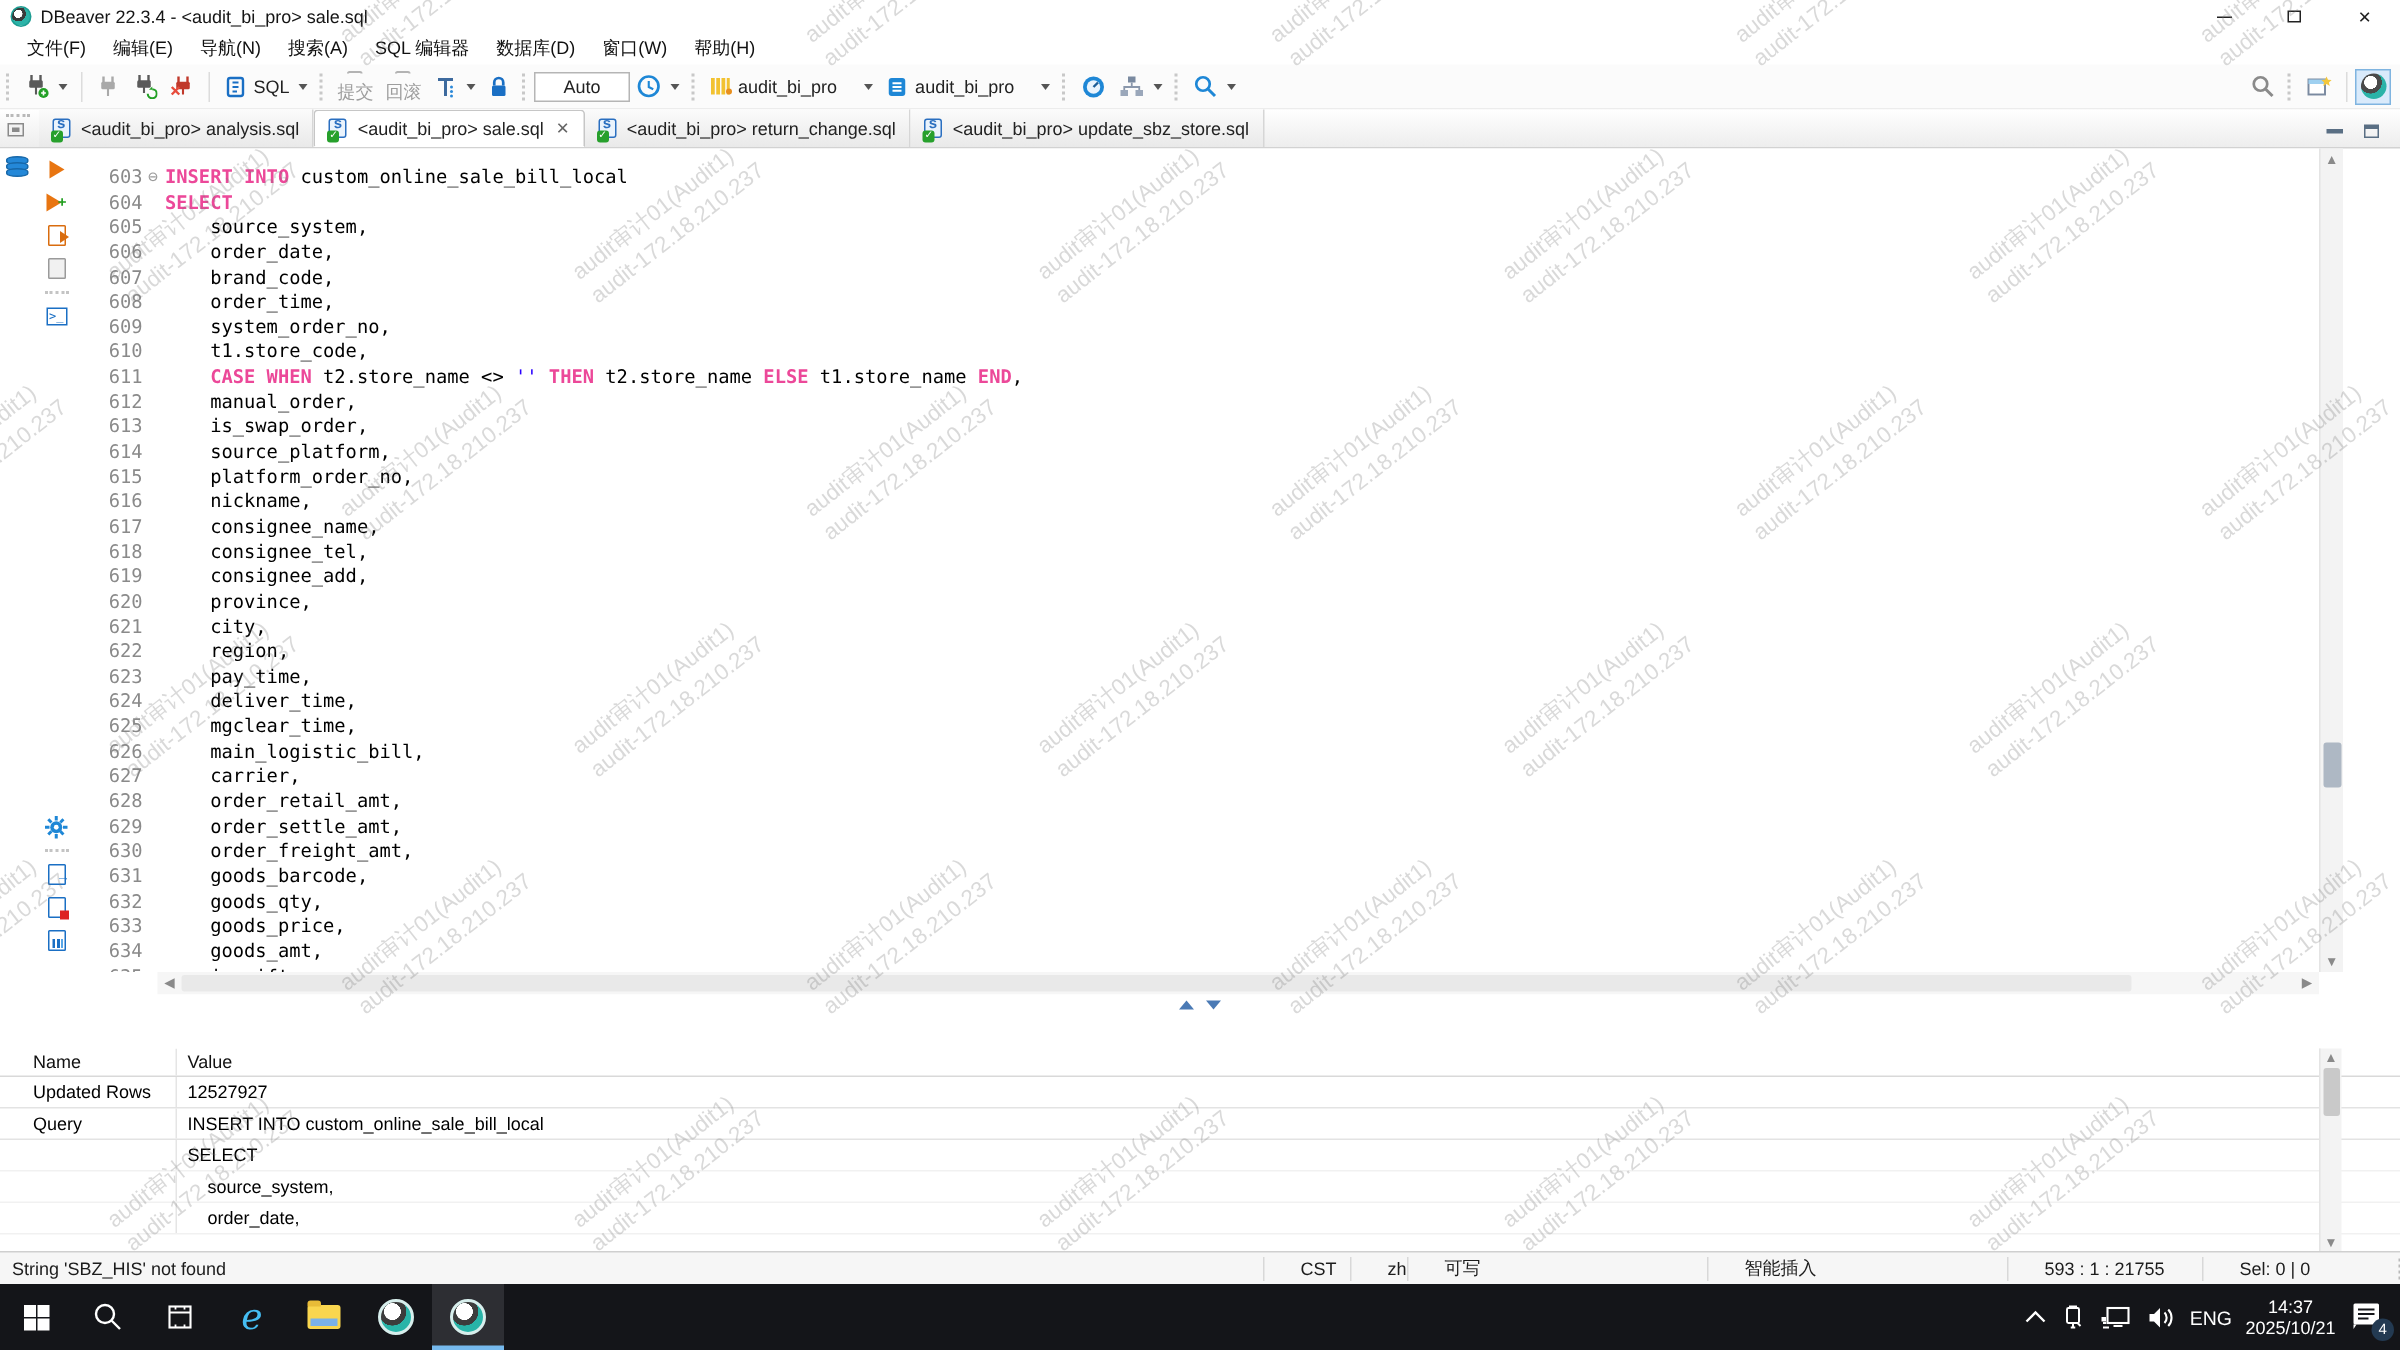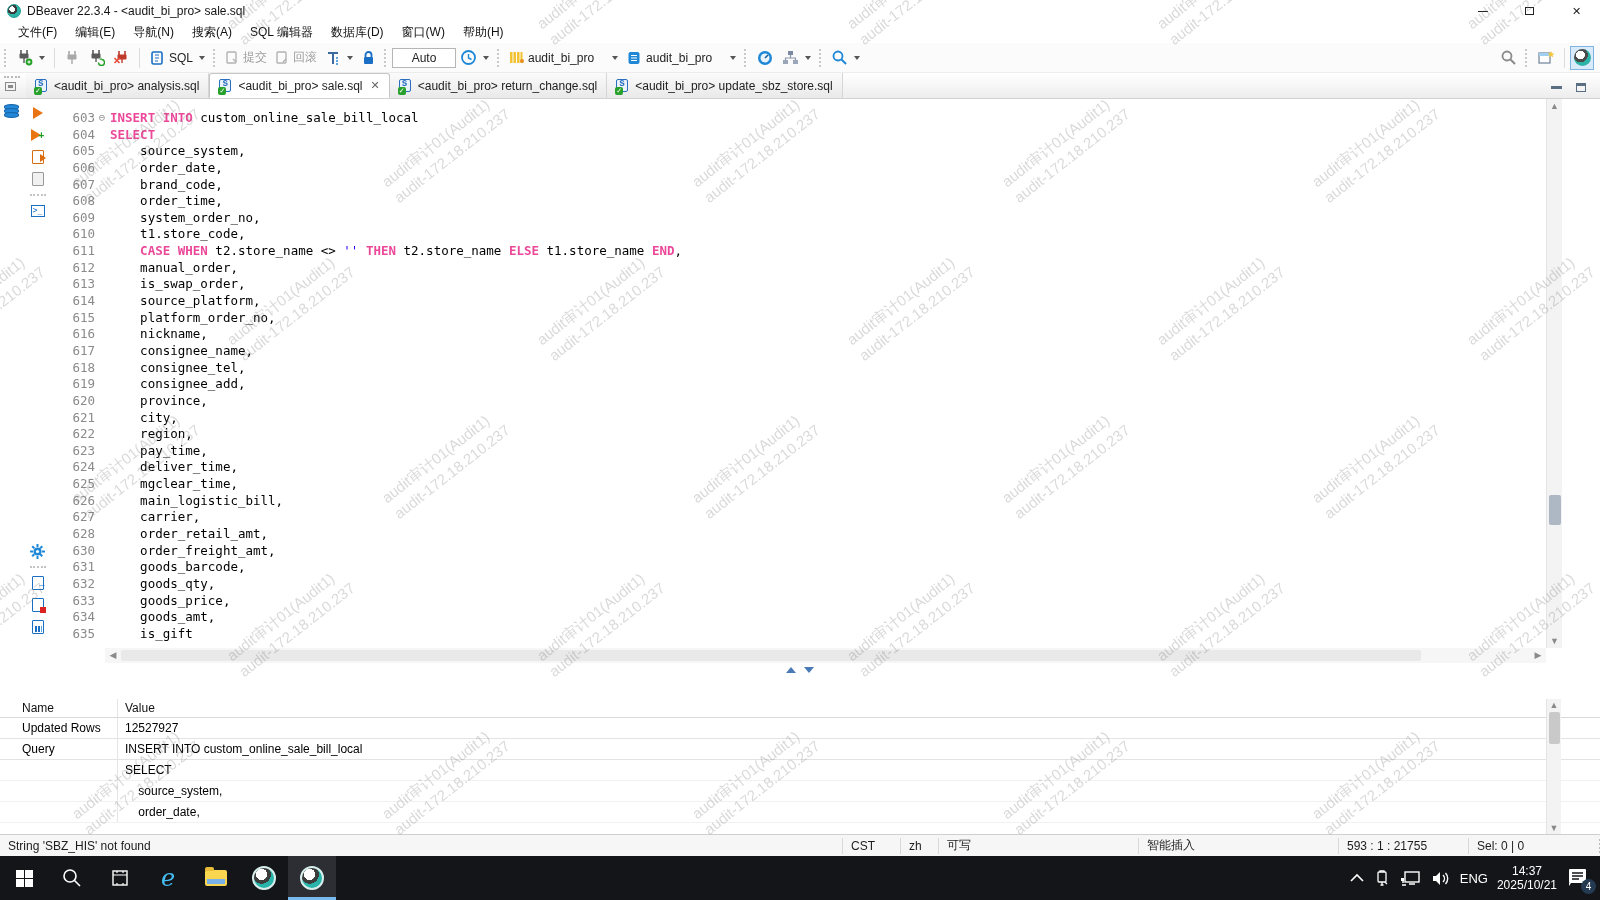--- a/index.html
+++ b/index.html
@@ -17,21 +17,21 @@
   
   .menubar { position:absolute; top:22px; left:0; right:0; height:21px; background:#fff; display:flex; align-items:center; font-size:12px; padding-left:9px; color:#111; }
   .menu-item { padding:2px 9px; }
 
   
   .toolbar { position:absolute; top:43px; left:0; right:0; height:30px; background:#fbfbfb; display:flex; align-items:center; font-size:12px; color:#222; border-bottom:1px solid #ececec; }
   .tgrip { width:4px; height:18px; border-left:2px dotted #c8c8c8; margin:0 4px; flex:none; }
   .tsep { width:1px; height:20px; background:#dcdcdc; margin:0 5px; flex:none; }
   .tbtn { display:flex; align-items:center; gap:4px; padding:0 4px; height:24px; flex:none; }
   .caret { width:0; height:0; border-left:3.5px solid transparent; border-right:3.5px solid transparent; border-top:4px solid #555; margin-left:2px; }
-  .grayed { color:#9d9d9d; }
+  .grayed { color:#9d9d9d;flex-direction:column; }
   .auto-box { border:1px solid #b5b5b5; background:#fff; width:64px; height:20px; line-height:18px; text-align:center; }
   .tb-right { margin-left:auto; display:flex; align-items:center; }
   .avatar-box { width:24px; height:24px; border:1px solid #7fb4e0; background:#d9eafb; display:flex; align-items:center; justify-content:center; margin-right:6px; }
   .avatar { width:17px; height:17px; border-radius:50%; background:radial-gradient(circle at 38% 35%, #fff 0 28%, #4a4a4a 29% 48%, #2bb3a8 49% 100%); }
 
   
   .tabrow { position:absolute; top:73px; left:0; right:0; height:26px; background:linear-gradient(#ffffff,#ededed); border-bottom:1px solid #d2d2d2; display:flex; align-items:flex-end; }
   .tabstub { width:26px; height:100%; position:relative; flex:none; }
   .stub-dots { position:absolute; top:3px; left:4px; width:16px; border-top:2px dotted #b9b9b9; }
   .stub-ic { position:absolute; top:9px; left:5px; width:11px; height:9px; border:1px solid #8a8a8a; background:#f2f2f2; }
@@ -103,21 +103,21 @@
   .cell-name { width:118px; padding-left:22px; border-right:1px solid #e5e5e5; flex:none; }
   .cell-value { flex:1; padding-left:7px; white-space:pre; }
   .bp-row { display:flex; height:21px; line-height:21px; border-bottom:1px solid #f1f1f1; color:#000000; }
   .bp-row.strong { border-bottom:1px solid #e3e3e3; }
   .bp-vscroll { position:absolute; left:1546px; top:699px; width:15px; height:135px; background:#f3f3f3; border-left:1px solid #e4e4e4; }
   .bp-thumb { position:absolute; left:2px; top:13px; width:11px; height:32px; background:#c9c9c9; border-radius:2px; }
 
   
   .statusbar { position:absolute; top:834px; left:0; right:0; height:22px; background:#f6f6f6; border-top:1px solid #cfcfcf; display:flex; align-items:center; font-size:12px; color:#1c1c1c; }
   .sb-msg { width:842px; padding-left:8px; flex:none; }
-  .sb-seg { height:16px; display:flex; align-items:center; border-left:1px solid #d8d8d8; padding-left:8px; flex:none; }
+  .sb-seg { height:16px; display:flex; align-items:center; border-left:1px solid #d8d8d8; padding-left:24px; flex:none; }
   .sb-grip { height:14px; width:5px; border-left:2px dotted #b9b9b9; margin-left:18px; }
 
   
   .taskbar { position:absolute; top:856px; left:0; right:0; height:44px; background:#141519; display:flex; align-items:center; color:#fff; }
   .tk-btn { width:48px; height:44px; display:flex; align-items:center; justify-content:center; flex:none; }
   .tk-btn.active { background:#2d2e33; box-shadow:inset 0 -3px 0 #76b9ed; }
   .win-logo { display:grid; grid-template-columns:8px 8px; grid-template-rows:8px 8px; gap:1px; }
   .win-logo div { background:#fff; }
   .ie-e { font-family:"DejaVu Serif", serif; font-style:italic; font-size:24px; color:#45bdf2; line-height:24px; }
   .folder-ic { position:relative; width:22px; height:16px; background:#f9d64f; border-radius:2px; }
@@ -436,20 +436,21 @@
       <div class="code-line"><span class="ln">619</span><span class="fold"></span><span class="code-text"><span class="tok-p">    consignee_add,</span></span></div>
       <div class="code-line"><span class="ln">620</span><span class="fold"></span><span class="code-text"><span class="tok-p">    province,</span></span></div>
       <div class="code-line"><span class="ln">621</span><span class="fold"></span><span class="code-text"><span class="tok-p">    city,</span></span></div>
       <div class="code-line"><span class="ln">622</span><span class="fold"></span><span class="code-text"><span class="tok-p">    region,</span></span></div>
       <div class="code-line"><span class="ln">623</span><span class="fold"></span><span class="code-text"><span class="tok-p">    pay_time,</span></span></div>
       <div class="code-line"><span class="ln">624</span><span class="fold"></span><span class="code-text"><span class="tok-p">    deliver_time,</span></span></div>
       <div class="code-line"><span class="ln">625</span><span class="fold"></span><span class="code-text"><span class="tok-p">    mgclear_time,</span></span></div>
       <div class="code-line"><span class="ln">626</span><span class="fold"></span><span class="code-text"><span class="tok-p">    main_logistic_bill,</span></span></div>
       <div class="code-line"><span class="ln">627</span><span class="fold"></span><span class="code-text"><span class="tok-p">    carrier,</span></span></div>
       <div class="code-line"><span class="ln">628</span><span class="fold"></span><span class="code-text"><span class="tok-p">    order_retail_amt,</span></span></div>
+      <div class="code-line"><span class="ln">629</span><span class="fold"></span><span class="code-text"><span class="tok-p">    order_settle_amt,</span></span></div>
       <div class="code-line"><span class="ln">630</span><span class="fold"></span><span class="code-text"><span class="tok-p">    order_freight_amt,</span></span></div>
       <div class="code-line"><span class="ln">631</span><span class="fold"></span><span class="code-text"><span class="tok-p">    goods_barcode,</span></span></div>
       <div class="code-line"><span class="ln">632</span><span class="fold"></span><span class="code-text"><span class="tok-p">    goods_qty,</span></span></div>
       <div class="code-line"><span class="ln">633</span><span class="fold"></span><span class="code-text"><span class="tok-p">    goods_price,</span></span></div>
       <div class="code-line"><span class="ln">634</span><span class="fold"></span><span class="code-text"><span class="tok-p">    goods_amt,</span></span></div>
       <div class="code-line"><span class="ln">635</span><span class="fold"></span><span class="code-text"><span class="tok-p">    is_gift</span></span></div>
     </div>
 
   <div class="vscroll">
     <span class="arr" style="top:2px">▲</span>

